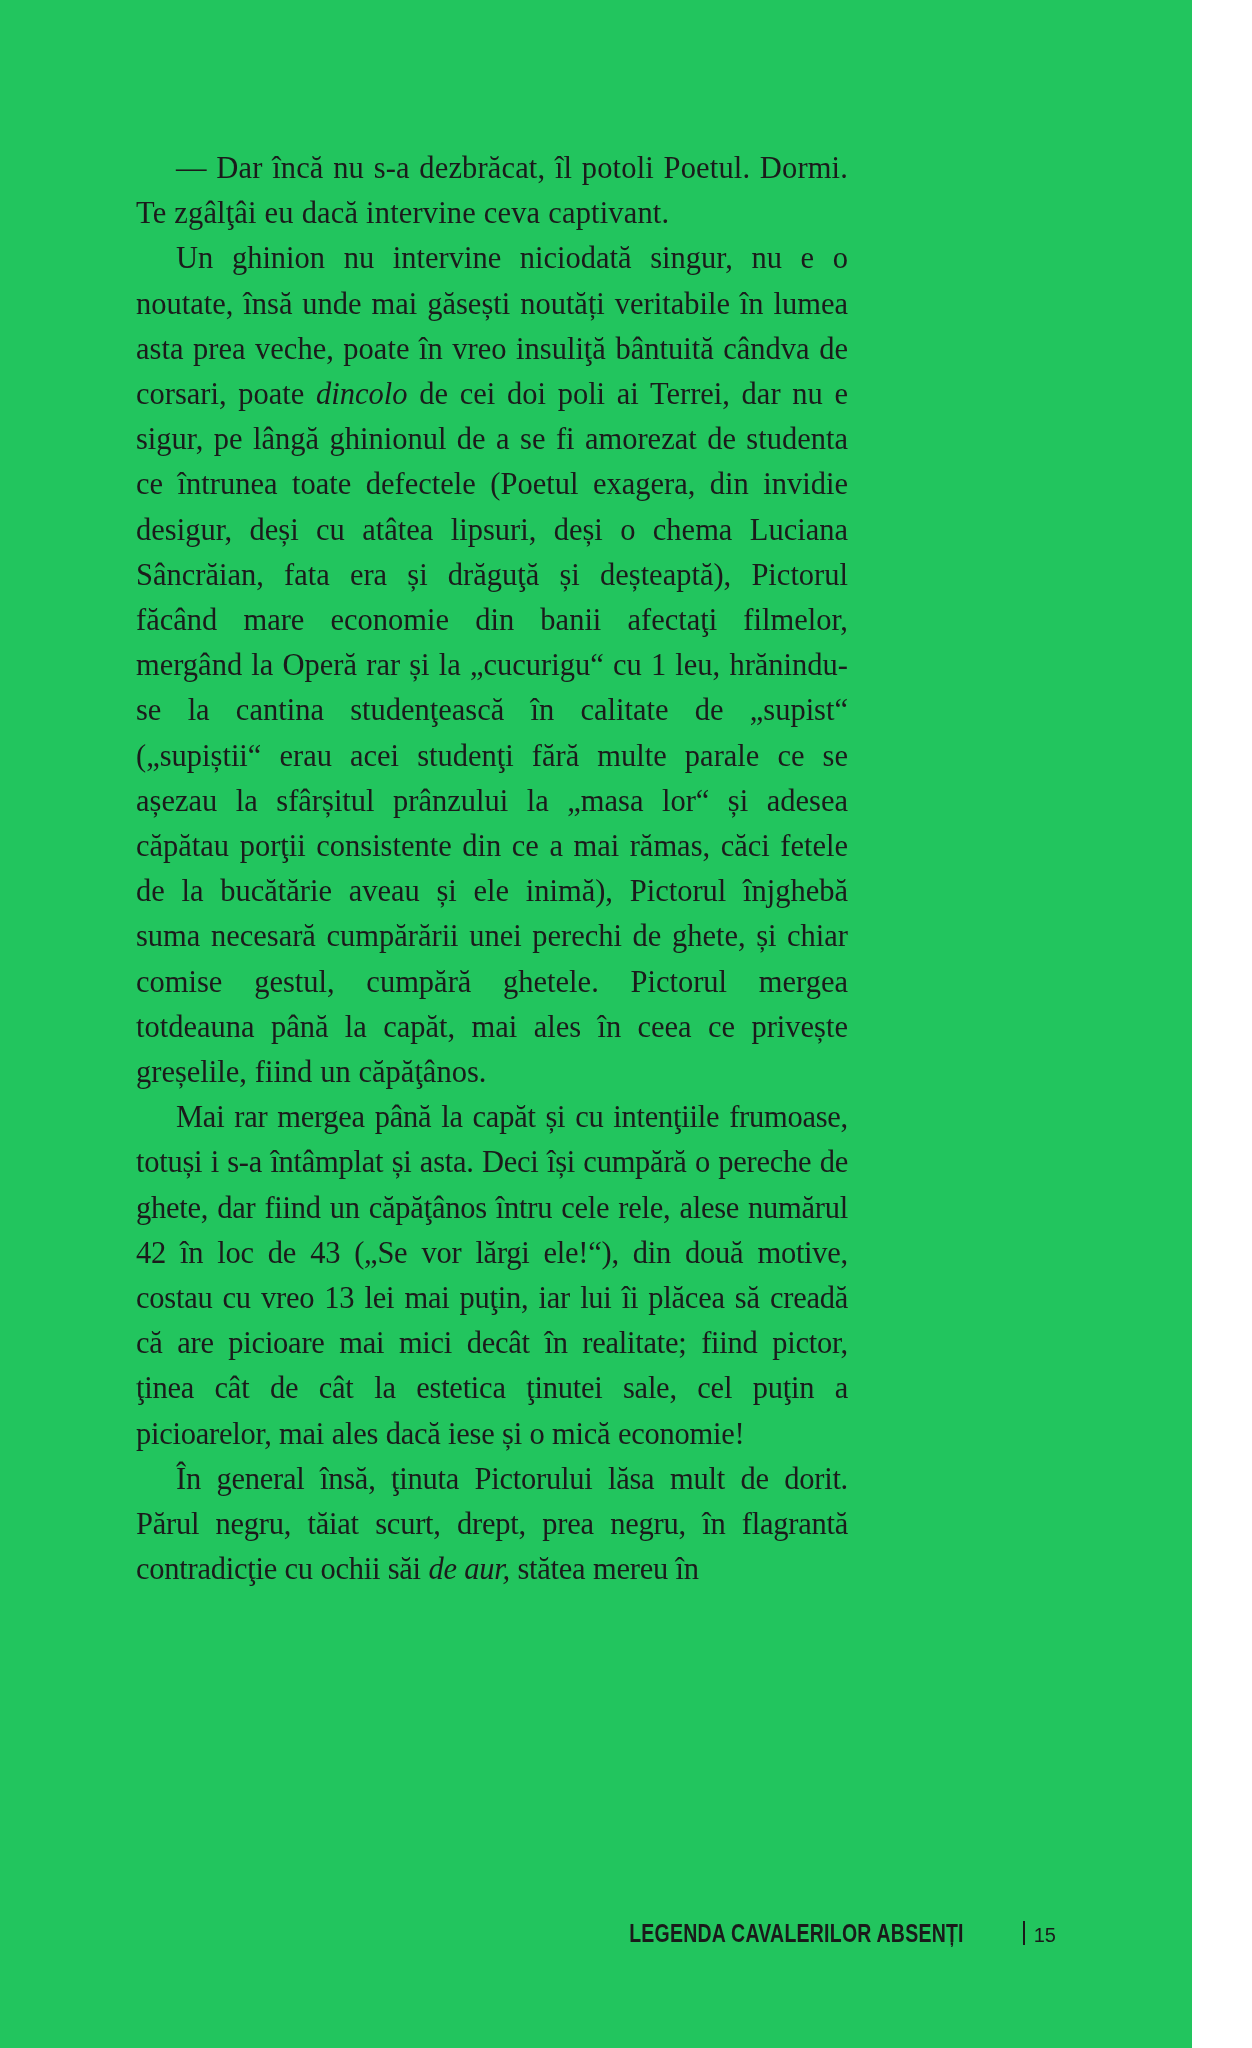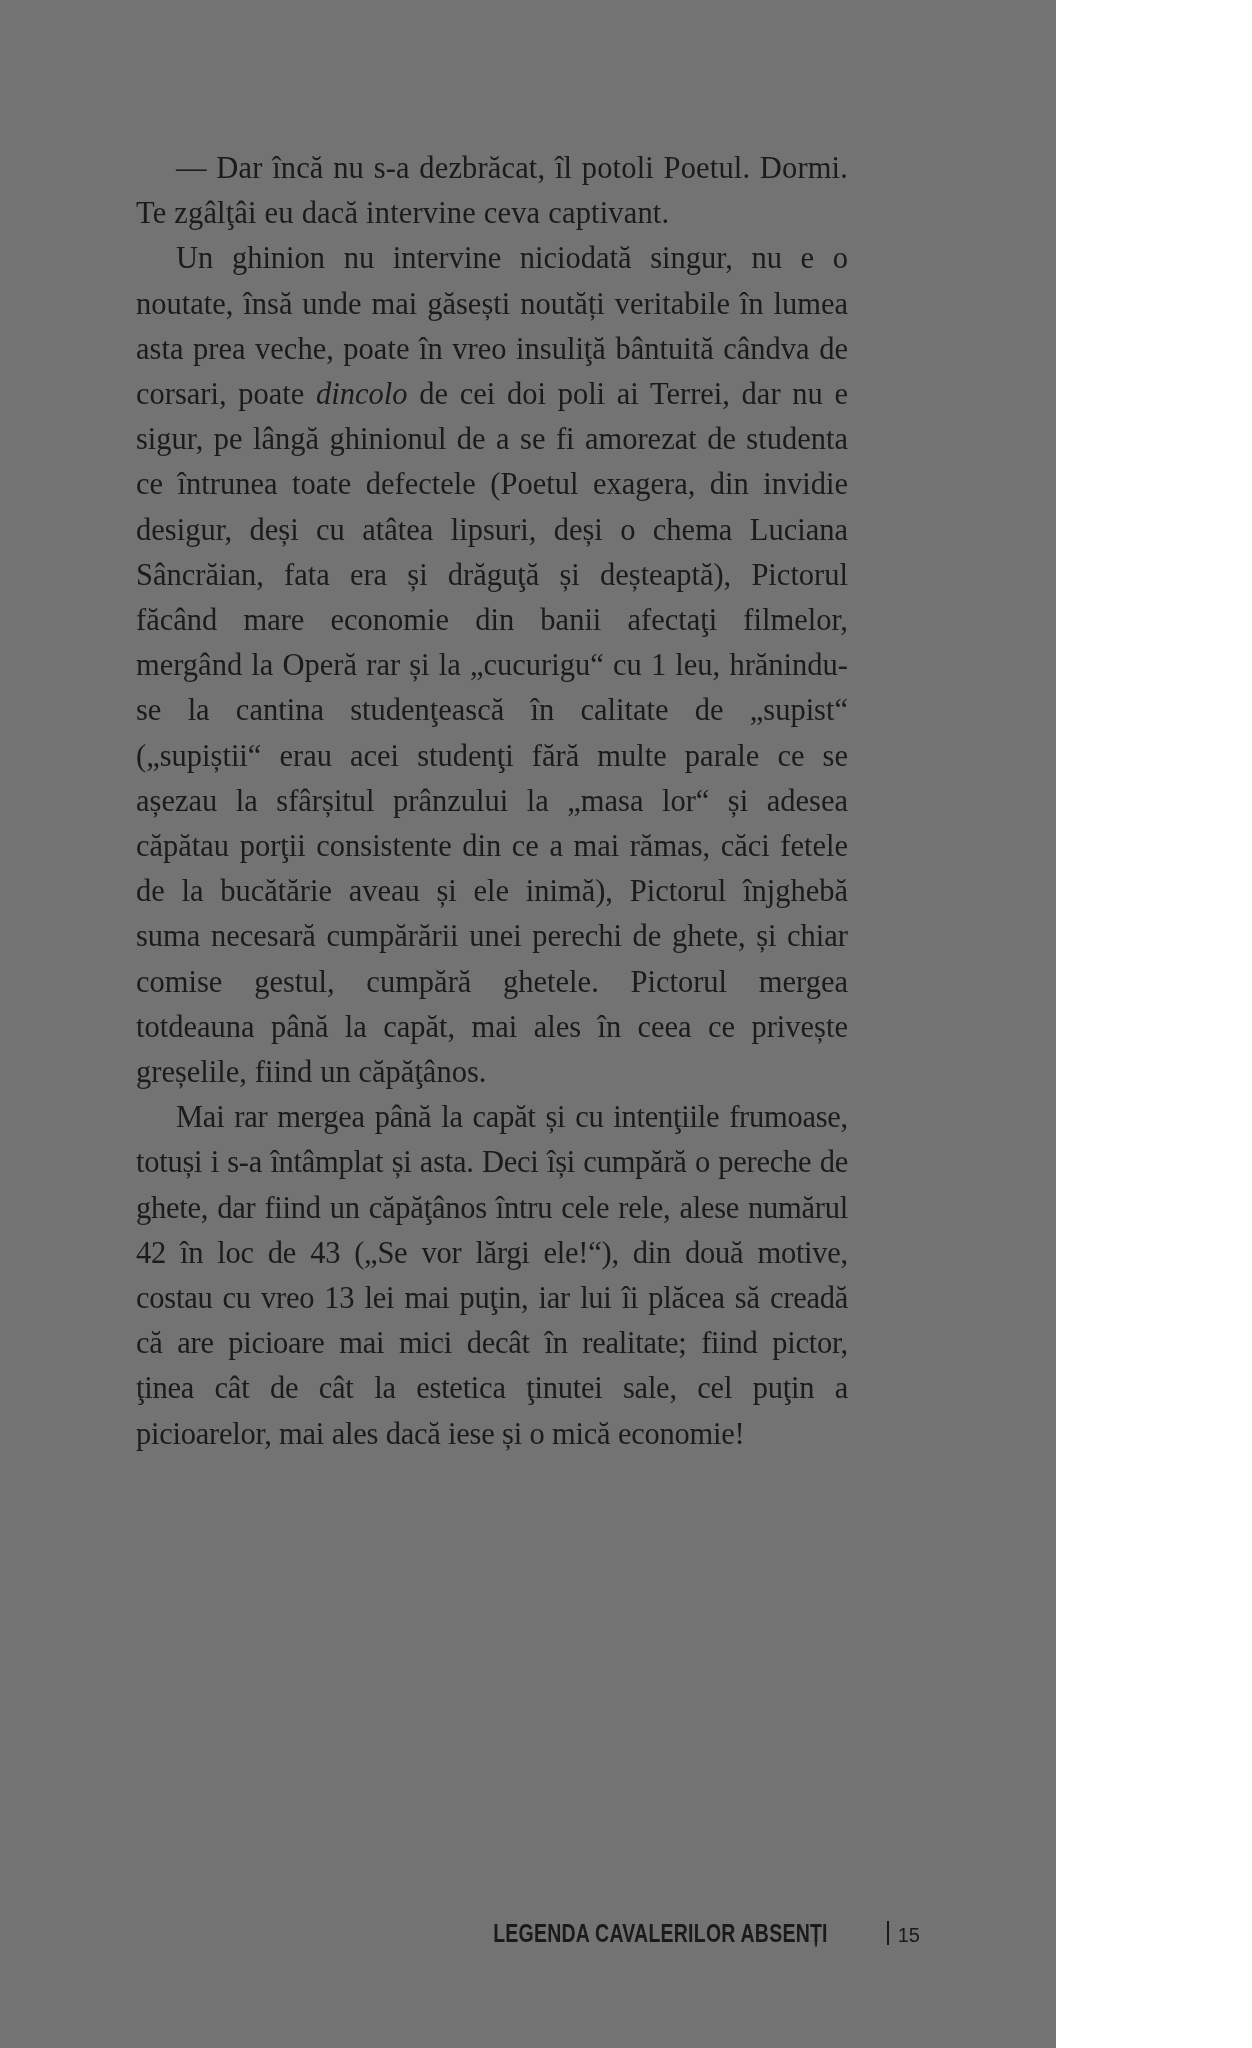--- a/index.html
+++ b/index.html
@@ -2,23 +2,23 @@
 <html><head>
 <meta charset="utf-8">
 <style>
   html, body {
     margin: 0;
     padding: 0;
     background: #ffffff;
   }
   .page {
     position: relative;
-    width: 1056px;
+    width: 1192px;
     height: 2048px;
-    background: #737373;
+    background: #22c55e;
     overflow: hidden;
     font-family: "Liberation Serif", "DejaVu Serif", serif;
     color: #1a1a1a;
   }
   .textblock {
     position: absolute;
     left: 136px;
     top: 146px;
     width: 712px;
   }
@@ -95,20 +95,23 @@
     </p>
 
     <p class="para indent">
       <span>Un ghinion nu intervine niciodată singur, nu e o noutate, însă unde mai găsești noutăți veritabile în lumea asta prea veche, poate în vreo insuliţă bântuită cândva de corsari, poate </span><em>dincolo</em><span> de cei doi poli ai Terrei, dar nu e sigur, pe lângă ghinionul de a se fi amorezat de studenta ce întrunea toate defectele (Poetul exagera, din invidie desigur, deși cu atâtea lipsuri, deși o chema Luciana Sâncrăian, fata era și drăguţă și deșteaptă), Pictorul făcând mare economie din banii afectaţi filmelor, mergând la Operă rar și la „cucurigu“ cu 1 leu, hrănindu-se la cantina studenţească în calitate de „supist“ („supiștii“ erau acei studenţi fără multe parale ce se așezau la sfârșitul prânzului la „masa lor“ și adesea căpătau porţii consistente din ce a mai rămas, căci fetele de la bucătărie aveau și ele inimă), Pictorul înjghebă suma necesară cumpărării unei perechi de ghete, și chiar comise gestul, cumpără ghetele. Pictorul mergea totdeauna până la capăt, mai ales în ceea ce privește greșelile, fiind un căpăţânos.</span>
     </p>
 
     <p class="para indent tight">
       <span>Mai rar mergea până la capăt și cu intenţiile frumoase, totuși i s-a întâmplat și asta. Deci își cumpără o pereche de ghete, dar fiind un căpăţânos întru cele rele, alese numărul 42 în loc de 43 („Se vor lărgi ele!“), din două motive, costau cu vreo 13 lei mai puţin, iar lui îi plăcea să creadă că are picioare mai mici decât în realitate; fiind pictor, ţinea cât de cât la estetica ţinutei sale, cel puţin a picioarelor, mai ales dacă iese și o mică economie!</span>
     </p>
 
+    <p class="para indent tight">
+      <span>În general însă, ţinuta Pictorului lăsa mult de dorit. Părul negru, tăiat scurt, drept, prea negru, în flagrantă contradicţie cu ochii săi </span><em>de aur,</em><span> stătea mereu în</span>
+    </p>
 
   </div>
 
   <div class="footer">
     <span class="footer-title">LEGENDA CAVALERILOR ABSENȚI</span>
     <span class="footer-sep"></span>
     <span class="footer-page">15</span>
   </div>
 
 </div>

